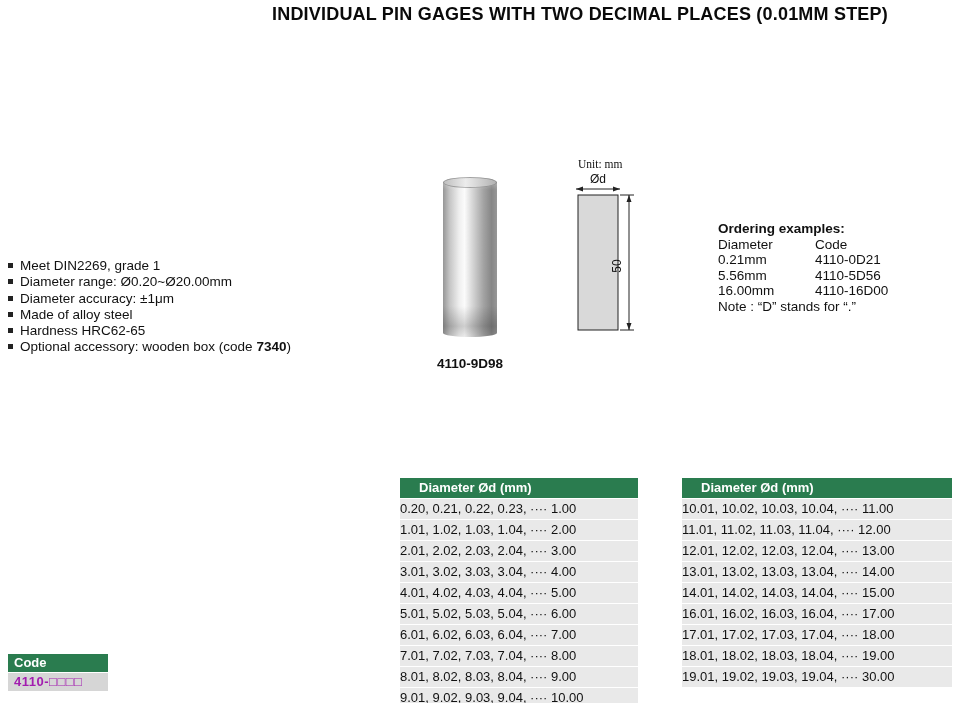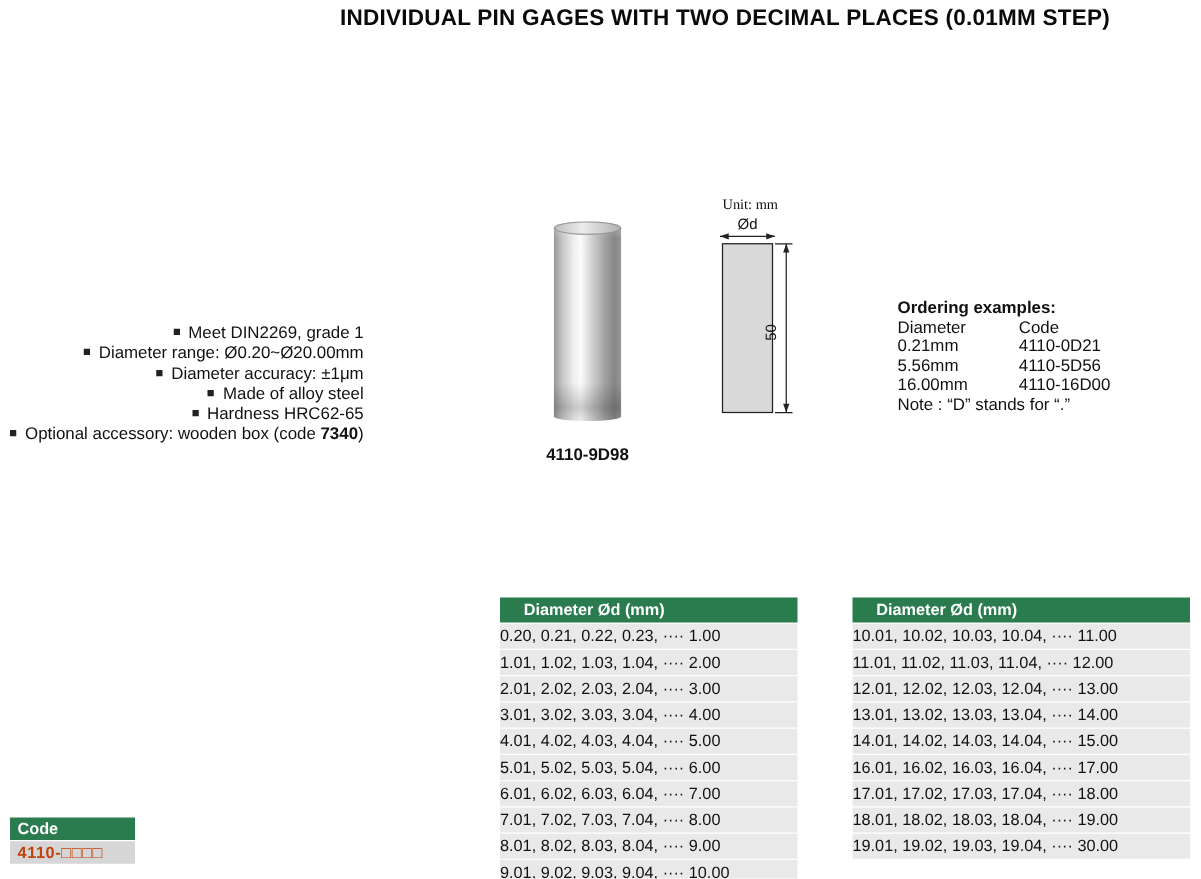--- a/index.html
+++ b/index.html
@@ -30,21 +30,21 @@
 
   
   .features {
     position: absolute;
     left: 8px;
     top: 258px;
     font-size: 13.5px;
     line-height: 16.3px;
     color: #111;
   }
-  .feature-item { white-space: nowrap; text-align: right; }
+  .feature-item { white-space: nowrap; }
   .bullet-sq {
     display: inline-block;
     width: 5px; height: 5px;
     background: #222;
     margin-right: 7px;
     vertical-align: 2px;
   }
   .feature-item b { font-weight: bold; }
 
   
@@ -86,38 +86,38 @@
   .drawing rect { fill: var(--pin-drawing-gray, #d9d9d9); stroke: #222; stroke-width: 1; }
 
   
   .ordering {
     position: absolute;
     left: 718px; top: 221px;
     font-size: 13.5px;
     line-height: 15.6px;
     color: #111;
   }
-  .ord-title { font-weight: bold; margin-top: 17px; }
+  .ord-title { font-weight: bold; }
   .ord-row { display: grid; grid-template-columns: 97px auto; white-space: nowrap; }
   .ord-note { white-space: nowrap; }
 
   
   .code-block { position: absolute; left: 8px; top: 654px; width: 100px; }
   .code-header {
     background: var(--brand-green, #2a7c4f);
     color: #fff;
     font-weight: bold;
     font-size: 13px;
     height: 18px; line-height: 18px;
     padding-left: 6px;
     margin-bottom: 1px;
   }
   .code-value {
     background: var(--code-value-gray, #d6d6d6);
-    color: #c2410c;
+    color: #a21caf;
     font-weight: bold;
     font-size: 13px;
     height: 18px; line-height: 18px;
     padding-left: 6px;
     letter-spacing: 0.5px;
   }
 
   
   .dtable { position: absolute; top: 478px; }
   .dtable-left  { left: 400px; width: 238px; }

